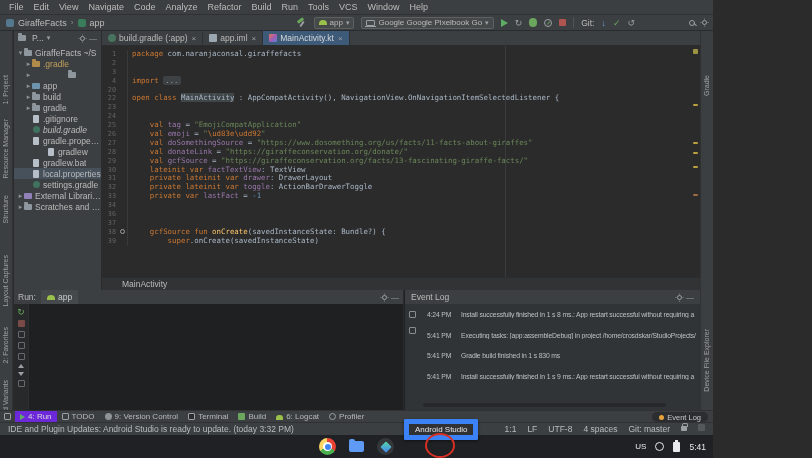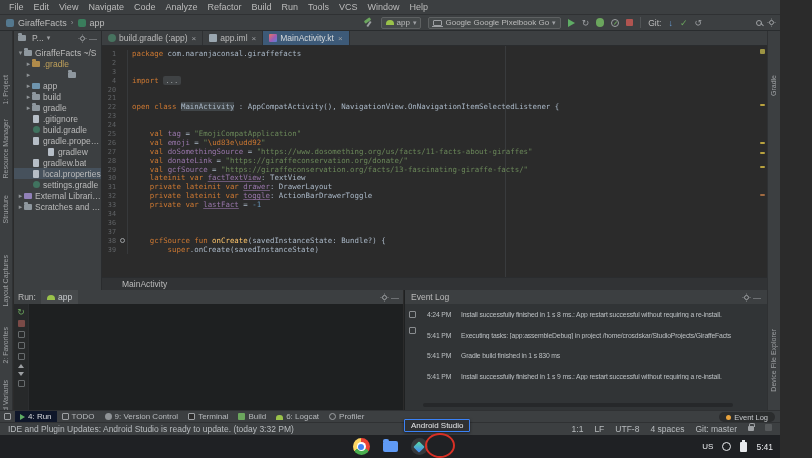--- a/index.html
+++ b/index.html
@@ -1,17 +1,17 @@
 <!DOCTYPE html>
 <html><head>
 <meta charset="utf-8">
 <style>
   *{margin:0;padding:0;box-sizing:border-box}
   html,body{width:812px;height:458px;overflow:hidden;background:#2b2b2b;font-family:"Liberation Sans",sans-serif}
-  .screen{position:relative;width:780px;height:458px;background:#2b2b2b;overflow:hidden}
+  .screen{position:relative;width:713px;height:458px;background:#2b2b2b;overflow:hidden}
 
   
   .menubar{position:absolute;left:0;top:0;width:100%;height:15px;background:#3c3f41;border-bottom:1px solid #2f3133;display:flex;align-items:center;padding-left:4px}
   .menu-item{font-size:9px;color:#bbbbbb;padding:0 5px;white-space:nowrap}
 
   
   .toolbar{position:absolute;left:0;top:15px;width:100%;height:16px;background:#3c3f41;border-bottom:1px solid #292c2e;display:flex;align-items:center;padding:0 6px}
   .crumbs{display:flex;align-items:center;gap:4px;font-size:9px;color:#bbbbbb;white-space:nowrap}
   .chev-sep{color:#8f9396;font-size:8px}
   .tb-right{margin-left:auto;display:flex;align-items:center;gap:7px}
@@ -88,21 +88,21 @@
   .ln{width:17px;text-align:right;color:#606366;padding-right:3px;flex:none;font-size:6.8px}
   .gutm{width:9px;flex:none;position:relative;border-right:1px solid #37393b;margin-right:4px}
   .gut-ovr{position:absolute;left:1px;top:1.5px;width:5px;height:5px;border:1px solid #9da0a3;border-radius:50%}
   .ct{white-space:pre}
   .tk-kw{color:#cc7832}
   .tk-pl{color:#a9b7c6}
   .tk-str{color:#6a8759}
   .tk-esc{color:#cc7832}
   .tk-num{color:#6897bb}
   .tk-prop{color:#9876aa}
-  .tk-propu{color:#9876aa;text-decoration:underline;text-decoration-color:rgba(152,118,170,.6);text-underline-offset:1px}
+  .tk-propu{color:#9876aa;text-decoration-color:rgba(152,118,170,.6);text-underline-offset:1px}
   .tk-fn{color:#ffc66b}
   .tk-fold{background:#3f4244;color:#9da0a3;border-radius:2px;padding:0 2px}
   .tk-hl{color:#a9b7c6;background:#414649}
   .guide{position:absolute;left:403px;top:0;bottom:0;width:1px;background:#393b3d}
   .stripe{position:absolute;right:0;top:0;bottom:0;width:9px}
   .mark{position:absolute;right:2px;width:5px;height:2px;background:#b8a13e;border-radius:1px}
   .inspections{position:absolute;top:3px;right:2px;width:5px;height:5px;border-radius:1px;background:#9d9443}
 
   
   .crumbbar{position:absolute;left:102px;top:277px;right:13px;height:13px;background:#313335;border-top:1px solid #2a2c2e;display:flex;align-items:center;padding-left:20px;font-size:8.5px;color:#bbbbbb}
@@ -128,21 +128,21 @@
   .el-body{position:absolute;left:15px;top:14px;right:2px;bottom:0;overflow:hidden;padding:7px 2px 0 7px}
   .log-row{display:flex;gap:7px;margin-bottom:13.5px;font-size:6.8px;letter-spacing:-0.15px;color:#bcc0c3;white-space:nowrap;overflow:hidden}
   .log-time{flex:none;width:27px}
   .log-text{overflow:hidden}
   .el-hscroll{position:absolute;left:18px;right:34px;bottom:3px;height:4px;background:#26282a;border-radius:2px}
 
   
   .twbar{position:absolute;left:0;top:410px;width:100%;height:12px;background:#3c3f41;border-top:1px solid #2f3133;display:flex;align-items:center;padding-left:2px}
   .tw-switcher{width:7px;height:7px;border:1px solid #9da0a3;border-radius:1px;margin:0 4px 0 2px;flex:none}
   .twb{display:flex;align-items:center;gap:3px;font-size:8px;color:#b6b9bc;padding:0 5px;height:100%;white-space:nowrap}
-  .twb.active{background:#0f172a;color:#d8dadd}
+  .twb.active{background:#6d28d9;color:#d8dadd}
   .twi{width:7px;height:7px;flex:none;border-radius:1px}
   .twi-run{width:0;height:0;border-left:5px solid #5fad65;border-top:3px solid transparent;border-bottom:3px solid transparent;border-radius:0}
   .twi-todo{border:1px solid #9da0a3}
   .twi-vcs{background:#8f9396;border-radius:50%}
   .twi-terminal{background:#2b2b2b;border:1px solid #9da0a3}
   .twi-build{background:#6ba65d}
   .twi-logcat{background:#9ac24a;border-radius:3px 3px 0 0;height:5px;margin-top:2px}
   .twi-profiler{border:1px solid #9da0a3;border-radius:50%}
   .el-pill{position:absolute;right:5px;top:1px;height:10px;display:flex;align-items:center;gap:3px;background:#2b2d2e;border-radius:6px;padding:0 7px;font-size:7.5px;color:#c6c9cc}
   .el-dot{width:5px;height:5px;border-radius:50%;background:#e8a33d}
@@ -164,21 +164,21 @@
   .filesic::before{content:"";position:absolute;top:-2px;left:0;width:6px;height:3px;background:#5f9af5;border-radius:2px 2px 0 0}
   .asic{width:17px;height:17px;border-radius:50%;background:#35383b;display:flex;align-items:center;justify-content:center}
   .asic::before{content:"";width:8px;height:8px;background:linear-gradient(135deg,#57d9a3,#4285f4);transform:rotate(45deg);border-radius:1px}
   .tray{position:absolute;right:7px;top:0;bottom:0;display:flex;align-items:center;gap:9px;color:#e8eaed;font-size:8px}
   .trayc{width:9px;height:9px;border-radius:50%;border:1.3px solid #e8eaed}
   .batt{width:7px;height:10px;background:#e8eaed;border-radius:1px;position:relative}
   .batt::before{content:"";position:absolute;top:-2px;left:2px;width:3px;height:2px;background:#e8eaed}
   .tray-time{font-size:8.5px}
 
   
-  .tooltip{position:absolute;left:404px;top:419px;background:#2f3133;border:1px solid #3b82f6;color:#e6e8ea;font-size:8px;padding:1px 6px;z-index:40;border-radius:1px;box-shadow:0 1px 3px rgba(0,0,0,.5)}
+  .tooltip{position:absolute;left:404px;top:419px;background:#2f3133;border:5px solid #3b82f6;color:#e6e8ea;font-size:8px;padding:1px 6px;z-index:40;border-radius:1px;box-shadow:0 1px 3px rgba(0,0,0,.5)}
   .annot{position:absolute;left:425px;top:433px;width:30px;height:25px;border:2.5px solid #d93025;border-radius:50%;z-index:50}
 </style>
 </head>
 <body>
 
 <div class="screen">
 
   <div class="menubar" id="menubar">
       <span class="menu-item">File</span>
       <span class="menu-item">Edit</span>
@@ -284,21 +284,21 @@
         <div class="tree-row" style="padding-left: 11px;">
           <span class="tree-chev">▸</span>
           <span class="ic tic-folder"></span>
           <span class="tree-label">gradle</span>
         </div>
         <div class="tree-row" style="padding-left: 11px;">
           <span class="tree-chev"></span>
           <span class="ic tic-file"></span>
           <span class="tree-label">.gitignore</span>
         </div>
-        <div class="tree-row" style="padding-left: 11px;">
+        <div class="tree-row" style="padding-left: 11px; font-style: italic;">
           <span class="tree-chev"></span>
           <span class="ic tic-gradle-file"></span>
           <span class="tree-label">build.gradle</span>
         </div>
         <div class="tree-row" style="padding-left: 11px;">
           <span class="tree-chev"></span>
           <span class="ic tic-file"></span>
           <span class="tree-label">gradle.properties</span>
         </div>
         <div class="tree-row" style="padding-left: 26px;">
@@ -370,25 +370,20 @@
           <span class="gutm"></span>
           <span class="ct"></span>
         </div>
         <div class="crow">
           <span class="ln">4</span>
           <span class="gutm"></span>
           <span class="ct"><span class="tk-kw">import </span><span class="tk-fold">...</span></span>
         </div>
         <div class="crow">
           <span class="ln">20</span>
-          <span class="gutm"></span>
-          <span class="ct"></span>
-        </div>
-        <div class="crow">
-          <span class="ln">21</span>
           <span class="gutm"></span>
           <span class="ct"></span>
         </div>
         <div class="crow">
           <span class="ln">22</span>
           <span class="gutm"></span>
           <span class="ct"><span class="tk-kw">open class </span><span class="tk-hl">MainActivity</span><span class="tk-pl"> : AppCompatActivity(), NavigationView.OnNavigationItemSelectedListener {</span></span>
         </div>
         <div class="crow">
           <span class="ln">23</span>

